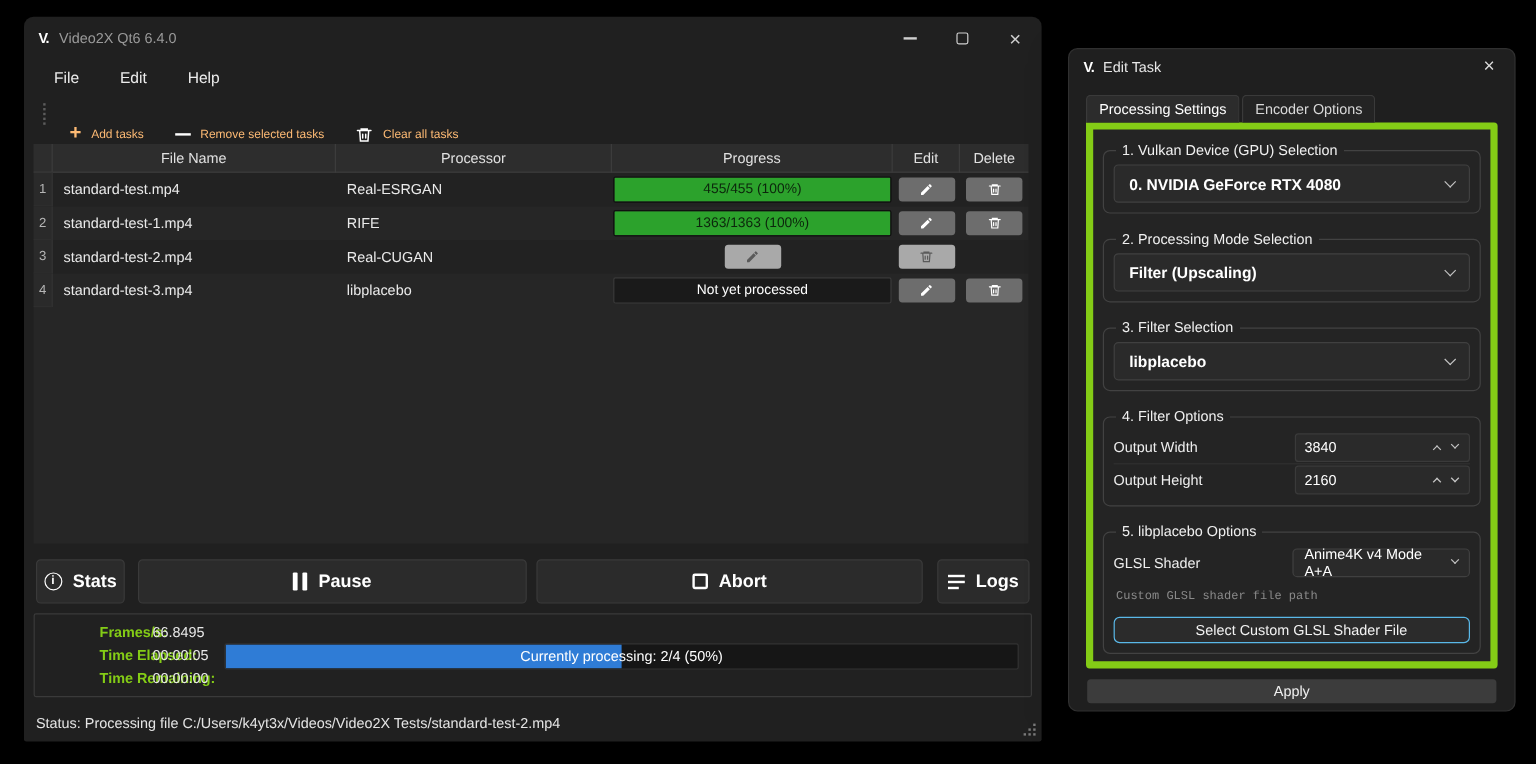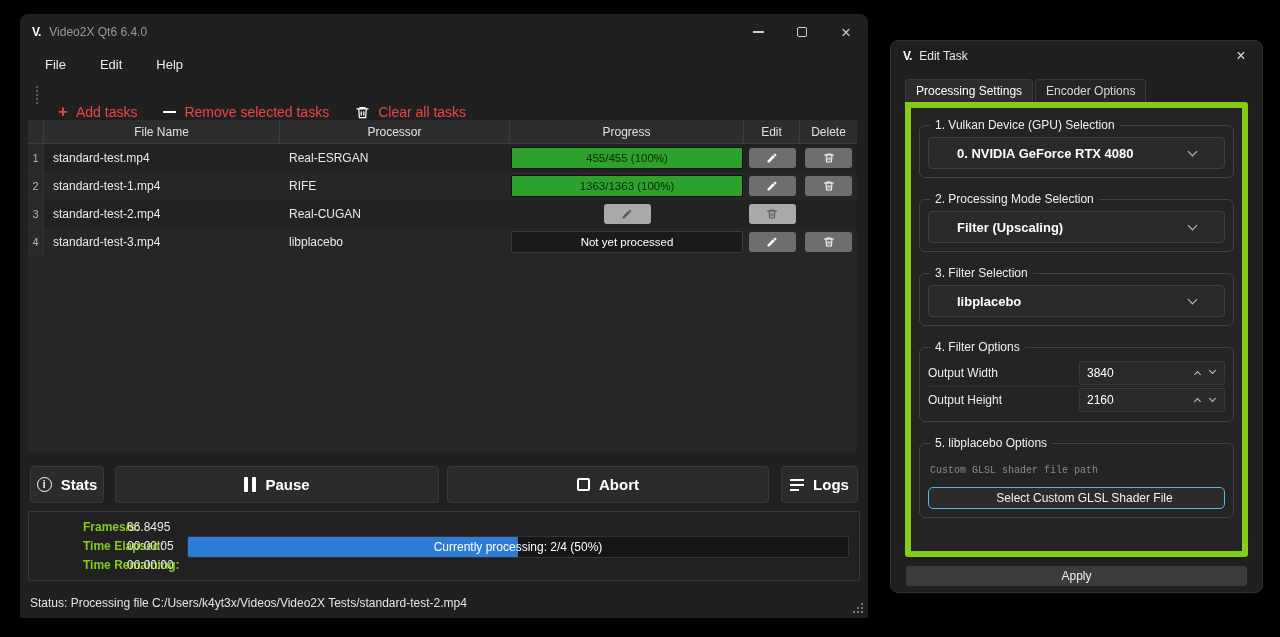--- a/index.html
+++ b/index.html
@@ -20,21 +20,21 @@
   .min-glyph { width:11px; height:1.5px; background:#cfcfcf; display:inline-block; }
   .max-glyph { width:10px; height:10px; border:1.2px solid #cfcfcf; border-radius:2px; display:inline-block; }
   .close-glyph { font-size:17px; line-height:1; }
 
   .menubar { height:28px; display:flex; align-items:center; padding-left:8px; }
   .menu-item { padding:4px 17px; font-size:13px; color:#ececec; border-radius:4px; }
 
   .toolbar { height:34px; display:flex; align-items:center; padding-left:12px; }
   .tb-handle { width:0; height:18px; border-left:2px dotted #5c5c5c; margin:0 10px 0 4px; }
   .tb-btn { display:flex; align-items:center; gap:8px; padding:5px 10px; margin-right:6px;
-            font-size:14px; color:#ef4444; border-radius:4px; background:transparent; border:none;margin-top:34px; }
+            font-size:10px; color:#fdba74; border-radius:4px; background:transparent; border:none;margin-top:34px; }
   .plus-icon::before { content:"+"; font-size:17px; font-weight:bold; line-height:12px; }
   .minus-icon { width:13px; height:2px; background:#fff; display:inline-block; }
   .tb-btn svg { width:15px; height:15px; }
 
   
   .table-area { position:absolute; left:8px; top:106px; width:829px; height:333px; background:#262626; }
   .trow { display:grid; grid-template-columns:16px 236px 230px 234px 56px 57px; height:28px; }
   .trow.alt { background:#222222; }
   .thead { height:24px; background:#2d2d2d; color:#e0e0e0; font-size:12px; }
   .thead .cell { display:flex; align-items:center; justify-content:center;
@@ -106,21 +106,21 @@
   .tab { font-size:12px; padding:4px 10px; border:1px solid #3a3a3a; border-bottom:none;
          border-radius:4px 4px 0 0; background:#242424; color:#d8d8d8; margin-right:2px;
          position:relative; top:1px; }
   .tab.active { background:#2c2c2c; color:#fff; }
   .pane { position:absolute; left:14px; right:14px; top:61px; bottom:35px;
           border:6px solid #84cc16; background:#242424; border-radius:0 3px 3px 3px;
           padding:10px 8px 0; overflow:hidden; }
   fieldset { border:1px solid #424242; border-radius:6px; margin-bottom:14px; padding:5px 8px 8px; }
   legend { font-size:12px; color:#f0f0f0; padding:0 5px; margin-left:2px; }
   .combo { height:32px; background:#2a2a2a; border:1px solid #404040; border-radius:4px;
-           display:flex; align-items:center; padding:0 28px; font-size:13px; font-weight:bold; color:#fff; }
+           display:flex; align-items:center; padding:0 12px; font-size:13px; font-weight:bold; color:#fff; }
   .combo .chev { margin-left:auto; }
   .combo.small { height:24px; font-size:12px; font-weight:normal; width:148px; padding:0 9px; }
   .chev { width:7px; height:7px; border-right:1.6px solid #c4c4c4; border-bottom:1.6px solid #c4c4c4;
           transform:rotate(45deg); margin-top:-4px; flex:none; }
   .chev.up { transform:rotate(-135deg); margin-top:3px; }
   .chev.sm { width:5px; height:5px; border-width:1.4px; }
   .opt-row { display:flex; align-items:center; justify-content:space-between; height:27px; }
   .opt-row + .opt-row { border-top:1px solid #303030; }
   .opt-label { font-size:12px; color:#eee; }
   .spin { width:146px; height:24px; background:#2a2a2a; border:1px solid #3a3a3a; border-radius:3px;
@@ -401,20 +401,27 @@
             <span class="spin-arrows">
               <span class="chev sm up"></span>
               <span class="chev sm"></span>
             </span>
           </div>
         </div>
       </fieldset>
 
       <fieldset>
         <legend>5. libplacebo Options</legend>
+        <div class="opt-row">
+          <span class="opt-label">GLSL Shader</span>
+          <div class="combo small">
+            <span>Anime4K v4 Mode A+A</span>
+            <span class="chev sm"></span>
+          </div>
+        </div>
         <input class="path-input" type="text" placeholder="Custom GLSL shader file path" style="">
         <button class="select-btn">Select Custom GLSL Shader File</button>
       </fieldset>
     </div>
 
     <div class="dlg-footer">
       <button class="dlg-btn">Apply</button>
     </div>
   </div>
 

